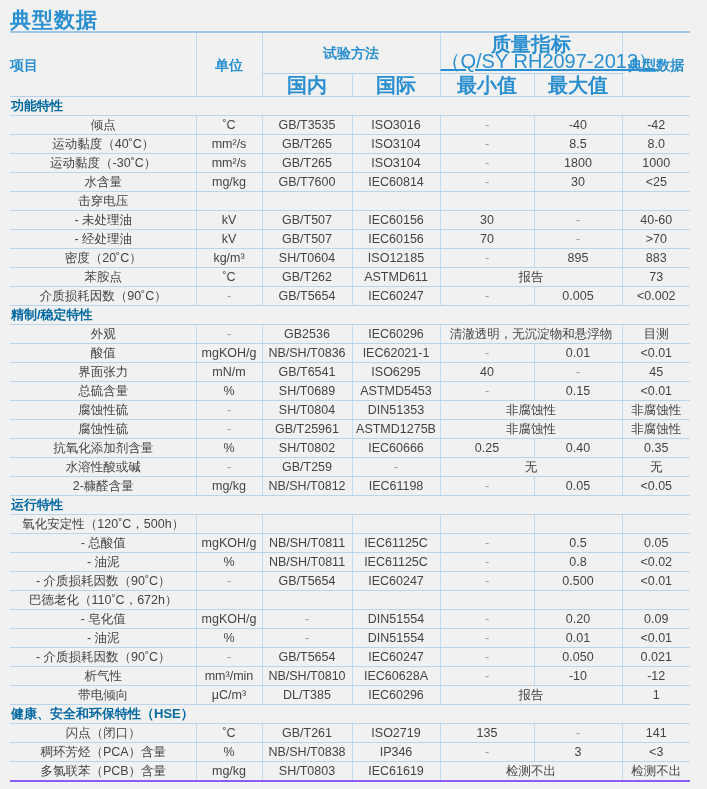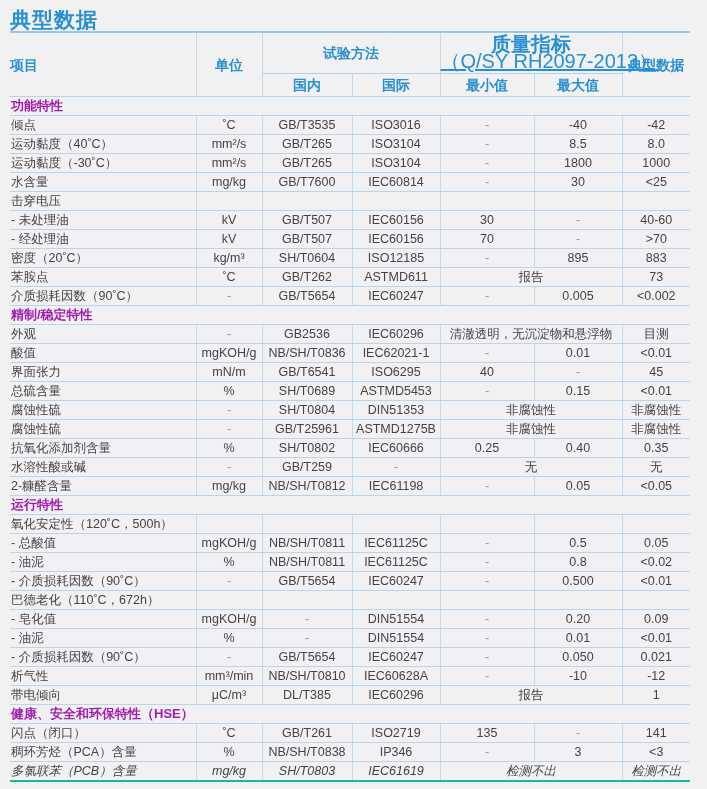--- a/index.html
+++ b/index.html
@@ -4,26 +4,26 @@
 <style>
   html, body { margin:0; padding:0; }
   body { width:707px; height:789px; background:#f1f1f1; font-family:"Liberation Sans","DejaVu Sans",sans-serif; overflow:hidden; position:relative; }
   .title { position:absolute; left:10px; top:6px; font-size:21px; font-weight:bold; color:#2a8fd0; letter-spacing:1px; }
   table { position:absolute; left:10px; top:31px; border-collapse:collapse; table-layout:fixed; width:680px; }
   td, th { font-size:12.5px; color:#444; padding:0; height:18px; line-height:18px; text-align:center; white-space:nowrap; overflow:visible; }
   th { color:#2a8fd0; font-weight:bold; font-size:14px; border-left:1px solid #c2daf0; border-right:1px solid #c2daf0; border-bottom:1px solid #b4d2ec; }
   thead tr:first-child th { border-top:2px solid #9fc6e6; }
   th.first { border-left:none; text-align:left; }
   th.last { border-right:none; }
-  th.sub { height:22px; font-size:14px; }
+  th.sub { height:22px; font-size:20px; }
   th.top { height:40px; }
   td { border-bottom:1px solid #b9d5ee; border-left:1px solid #c2daf0; }
-  td:first-child { border-left:none; text-align:left; padding-left:1px; }
-  tr.section td { color:#a21caf; font-weight:bold; font-size:13px; border-left:none; text-align:left; }
-  tr.last-row td { border-bottom:2px solid #14b8a6;font-style:italic; }
+  td:first-child { border-left:none; text-align:center; padding-left:1px; }
+  tr.section td { color:#0369a1; font-weight:bold; font-size:13px; border-left:none; text-align:left; }
+  tr.last-row td { border-bottom:2px solid #8b5cf6; }
   .dash { color:#999; }
 </style>
 </head>
 <body>
 
 <div class="title">典型数据</div>
 
 <table>
   <colgroup>
     <col style="width:186px">

